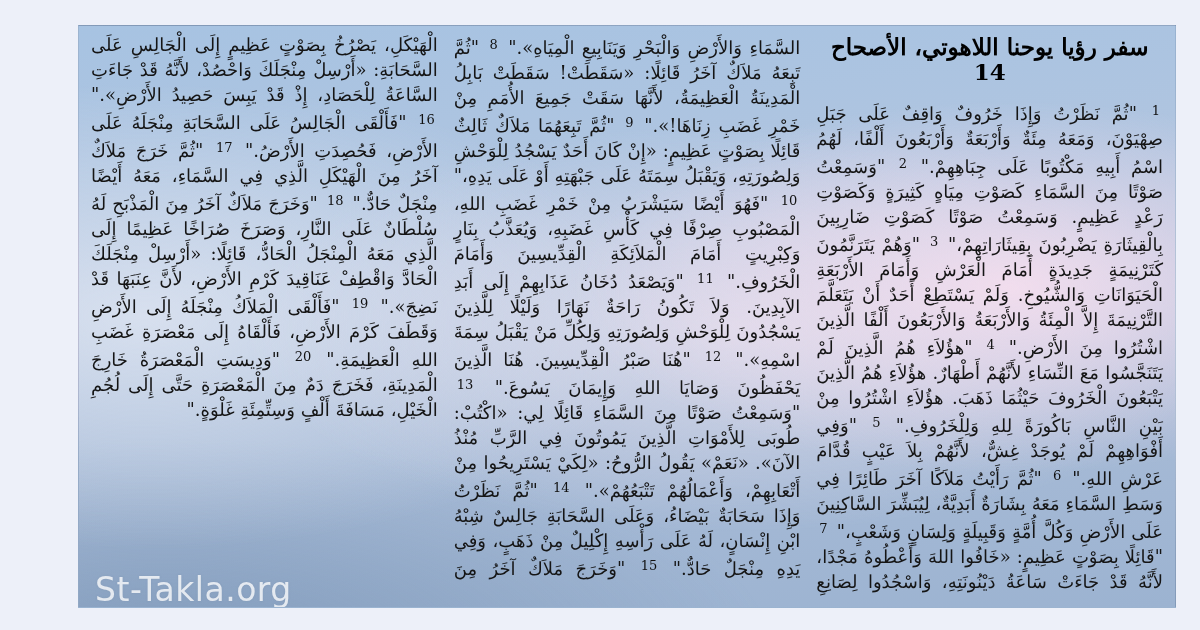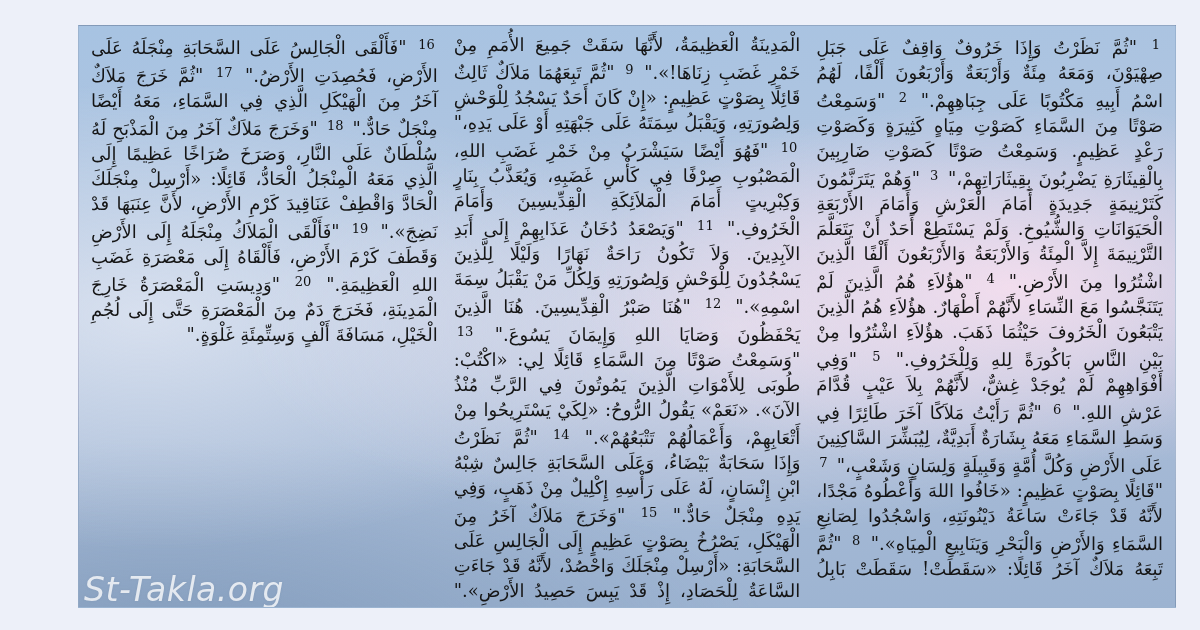--- a/index.html
+++ b/index.html
@@ -54,35 +54,35 @@
   }
   .vnum {
     font-size: 13px;
     vertical-align: 5px;
     padding: 0 3px;
     color: #111;
   }
   .vtext { color: #151515; }
   .watermark {
     position: absolute;
-    left: 5px;
+    left: 16px;
     bottom: -2px;
     direction: ltr;
     font-family: "DejaVu Sans", "Liberation Sans", sans-serif;
     font-size: 33px;
     letter-spacing: 0.5px;
     color: rgba(255, 255, 255, 0.78);
     text-shadow: 0 0 2px rgba(120, 140, 170, 0.35);
     pointer-events: none;
-    font-style: italic;
   }
 </style>
 </head>
 <body>
 
 <div class="frame">
   <div class="scripture-panel">
     <div class="flow" lang="ar" dir="rtl">
+      <h1 class="chapter-title">سفر رؤيا يوحنا اللاهوتي، الأصحاح 14</h1>
       <span id="verses-container"><span class="vnum">1</span> <span class="vtext">"ثُمَّ نَظَرْتُ وَإِذَا خَرُوفٌ وَاقِفٌ عَلَى جَبَلِ صِهْيَوْنَ، وَمَعَهُ مِئَةٌ وَأَرْبَعَةٌ وَأَرْبَعُونَ أَلْفًا، لَهُمُ اسْمُ أَبِيهِ مَكْتُوبًا عَلَى جِبَاهِهِمْ."</span> <span class="vnum">2</span> <span class="vtext">"وَسَمِعْتُ صَوْتًا مِنَ السَّمَاءِ كَصَوْتِ مِيَاهٍ كَثِيرَةٍ وَكَصَوْتِ رَعْدٍ عَظِيمٍ. وَسَمِعْتُ صَوْتًا كَصَوْتِ ضَارِبِينَ بِالْقِيثَارَةِ يَضْرِبُونَ بِقِيثَارَاتِهِمْ،"</span> <span class="vnum">3</span> <span class="vtext">"وَهُمْ يَتَرَنَّمُونَ كَتَرْنِيمَةٍ جَدِيدَةٍ أَمَامَ الْعَرْشِ وَأَمَامَ الأَرْبَعَةِ الْحَيَوَانَاتِ وَالشُّيُوخِ. وَلَمْ يَسْتَطِعْ أَحَدٌ أَنْ يَتَعَلَّمَ التَّرْنِيمَةَ إِلاَّ الْمِئَةُ وَالأَرْبَعَةُ وَالأَرْبَعُونَ أَلْفًا الَّذِينَ اشْتُرُوا مِنَ الأَرْضِ."</span> <span class="vnum">4</span> <span class="vtext">"هؤُلاَءِ هُمُ الَّذِينَ لَمْ يَتَنَجَّسُوا مَعَ النِّسَاءِ لأَنَّهُمْ أَطْهَارٌ. هؤُلاَءِ هُمُ الَّذِينَ يَتْبَعُونَ الْخَرُوفَ حَيْثُمَا ذَهَبَ. هؤُلاَءِ اشْتُرُوا مِنْ بَيْنِ النَّاسِ بَاكُورَةً لِلهِ وَلِلْخَرُوفِ."</span> <span class="vnum">5</span> <span class="vtext">"وَفِي أَفْوَاهِهِمْ لَمْ يُوجَدْ غِشٌّ، لأَنَّهُمْ بِلاَ عَيْبٍ قُدَّامَ عَرْشِ اللهِ."</span> <span class="vnum">6</span> <span class="vtext">"ثُمَّ رَأَيْتُ مَلاَكًا آخَرَ طَائِرًا فِي وَسَطِ السَّمَاءِ مَعَهُ بِشَارَةٌ أَبَدِيَّةٌ، لِيُبَشِّرَ السَّاكِنِينَ عَلَى الأَرْضِ وَكُلَّ أُمَّةٍ وَقَبِيلَةٍ وَلِسَانٍ وَشَعْبٍ،"</span> <span class="vnum">7</span> <span class="vtext">"قَائِلًا بِصَوْتٍ عَظِيمٍ: «خَافُوا اللهَ وَأَعْطُوهُ مَجْدًا، لأَنَّهُ قَدْ جَاءَتْ سَاعَةُ دَيْنُونَتِهِ، وَاسْجُدُوا لِصَانِعِ السَّمَاءِ وَالأَرْضِ وَالْبَحْرِ وَيَنَابِيعِ الْمِيَاهِ»."</span> <span class="vnum">8</span> <span class="vtext">"ثُمَّ تَبِعَهُ مَلاَكٌ آخَرُ قَائِلًا: «سَقَطَتْ! سَقَطَتْ بَابِلُ الْمَدِينَةُ الْعَظِيمَةُ، لأَنَّهَا سَقَتْ جَمِيعَ الأُمَمِ مِنْ خَمْرِ غَضَبِ زِنَاهَا!»."</span> <span class="vnum">9</span> <span class="vtext">"ثُمَّ تَبِعَهُمَا مَلاَكٌ ثَالِثٌ قَائِلًا بِصَوْتٍ عَظِيمٍ: «إِنْ كَانَ أَحَدٌ يَسْجُدُ لِلْوَحْشِ وَلِصُورَتِهِ، وَيَقْبَلُ سِمَتَهُ عَلَى جَبْهَتِهِ أَوْ عَلَى يَدِهِ،"</span> <span class="vnum">10</span> <span class="vtext">"فَهُوَ أَيْضًا سَيَشْرَبُ مِنْ خَمْرِ غَضَبِ اللهِ، الْمَصْبُوبِ صِرْفًا فِي كَأْسِ غَضَبِهِ، وَيُعَذَّبُ بِنَارٍ وَكِبْرِيتٍ أَمَامَ الْمَلاَئِكَةِ الْقِدِّيسِينَ وَأَمَامَ الْخَرُوفِ."</span> <span class="vnum">11</span> <span class="vtext">"وَيَصْعَدُ دُخَانُ عَذَابِهِمْ إِلَى أَبَدِ الآبِدِينَ. وَلاَ تَكُونُ رَاحَةٌ نَهَارًا وَلَيْلًا لِلَّذِينَ يَسْجُدُونَ لِلْوَحْشِ وَلِصُورَتِهِ وَلِكُلِّ مَنْ يَقْبَلُ سِمَةَ اسْمِهِ»."</span> <span class="vnum">12</span> <span class="vtext">"هُنَا صَبْرُ الْقِدِّيسِينَ. هُنَا الَّذِينَ يَحْفَظُونَ وَصَايَا اللهِ وَإِيمَانَ يَسُوعَ."</span> <span class="vnum">13</span> <span class="vtext">"وَسَمِعْتُ صَوْتًا مِنَ السَّمَاءِ قَائِلًا لِي: «اكْتُبْ: طُوبَى لِلأَمْوَاتِ الَّذِينَ يَمُوتُونَ فِي الرَّبِّ مُنْذُ الآنَ». «نَعَمْ» يَقُولُ الرُّوحُ: «لِكَيْ يَسْتَرِيحُوا مِنْ أَتْعَابِهِمْ، وَأَعْمَالُهُمْ تَتْبَعُهُمْ»."</span> <span class="vnum">14</span> <span class="vtext">"ثُمَّ نَظَرْتُ وَإِذَا سَحَابَةٌ بَيْضَاءُ، وَعَلَى السَّحَابَةِ جَالِسٌ شِبْهُ ابْنِ إِنْسَانٍ، لَهُ عَلَى رَأْسِهِ إِكْلِيلٌ مِنْ ذَهَبٍ، وَفِي يَدِهِ مِنْجَلٌ حَادٌّ."</span> <span class="vnum">15</span> <span class="vtext">"وَخَرَجَ مَلاَكٌ آخَرُ مِنَ الْهَيْكَلِ، يَصْرُخُ بِصَوْتٍ عَظِيمٍ إِلَى الْجَالِسِ عَلَى السَّحَابَةِ: «أَرْسِلْ مِنْجَلَكَ وَاحْصُدْ، لأَنَّهُ قَدْ جَاءَتِ السَّاعَةُ لِلْحَصَادِ، إِذْ قَدْ يَبِسَ حَصِيدُ الأَرْضِ»."</span> <span class="vnum">16</span> <span class="vtext">"فَأَلْقَى الْجَالِسُ عَلَى السَّحَابَةِ مِنْجَلَهُ عَلَى الأَرْضِ، فَحُصِدَتِ الأَرْضُ."</span> <span class="vnum">17</span> <span class="vtext">"ثُمَّ خَرَجَ مَلاَكٌ آخَرُ مِنَ الْهَيْكَلِ الَّذِي فِي السَّمَاءِ، مَعَهُ أَيْضًا مِنْجَلٌ حَادٌّ."</span> <span class="vnum">18</span> <span class="vtext">"وَخَرَجَ مَلاَكٌ آخَرُ مِنَ الْمَذْبَحِ لَهُ سُلْطَانٌ عَلَى النَّارِ، وَصَرَخَ صُرَاخًا عَظِيمًا إِلَى الَّذِي مَعَهُ الْمِنْجَلُ الْحَادُّ، قَائِلًا: «أَرْسِلْ مِنْجَلَكَ الْحَادَّ وَاقْطِفْ عَنَاقِيدَ كَرْمِ الأَرْضِ، لأَنَّ عِنَبَهَا قَدْ نَضِجَ»."</span> <span class="vnum">19</span> <span class="vtext">"فَأَلْقَى الْمَلاَكُ مِنْجَلَهُ إِلَى الأَرْضِ وَقَطَفَ كَرْمَ الأَرْضِ، فَأَلْقَاهُ إِلَى مَعْصَرَةِ غَضَبِ اللهِ الْعَظِيمَةِ."</span> <span class="vnum">20</span> <span class="vtext">"وَدِيسَتِ الْمَعْصَرَةُ خَارِجَ الْمَدِينَةِ، فَخَرَجَ دَمٌ مِنَ الْمَعْصَرَةِ حَتَّى إِلَى لُجُمِ الْخَيْلِ، مَسَافَةَ أَلْفٍ وَسِتِّمِئَةِ غَلْوَةٍ."</span> </span>
     </div>
     <div class="watermark">St-Takla.org</div>
   </div>
 </div>
 
 </body></html>

